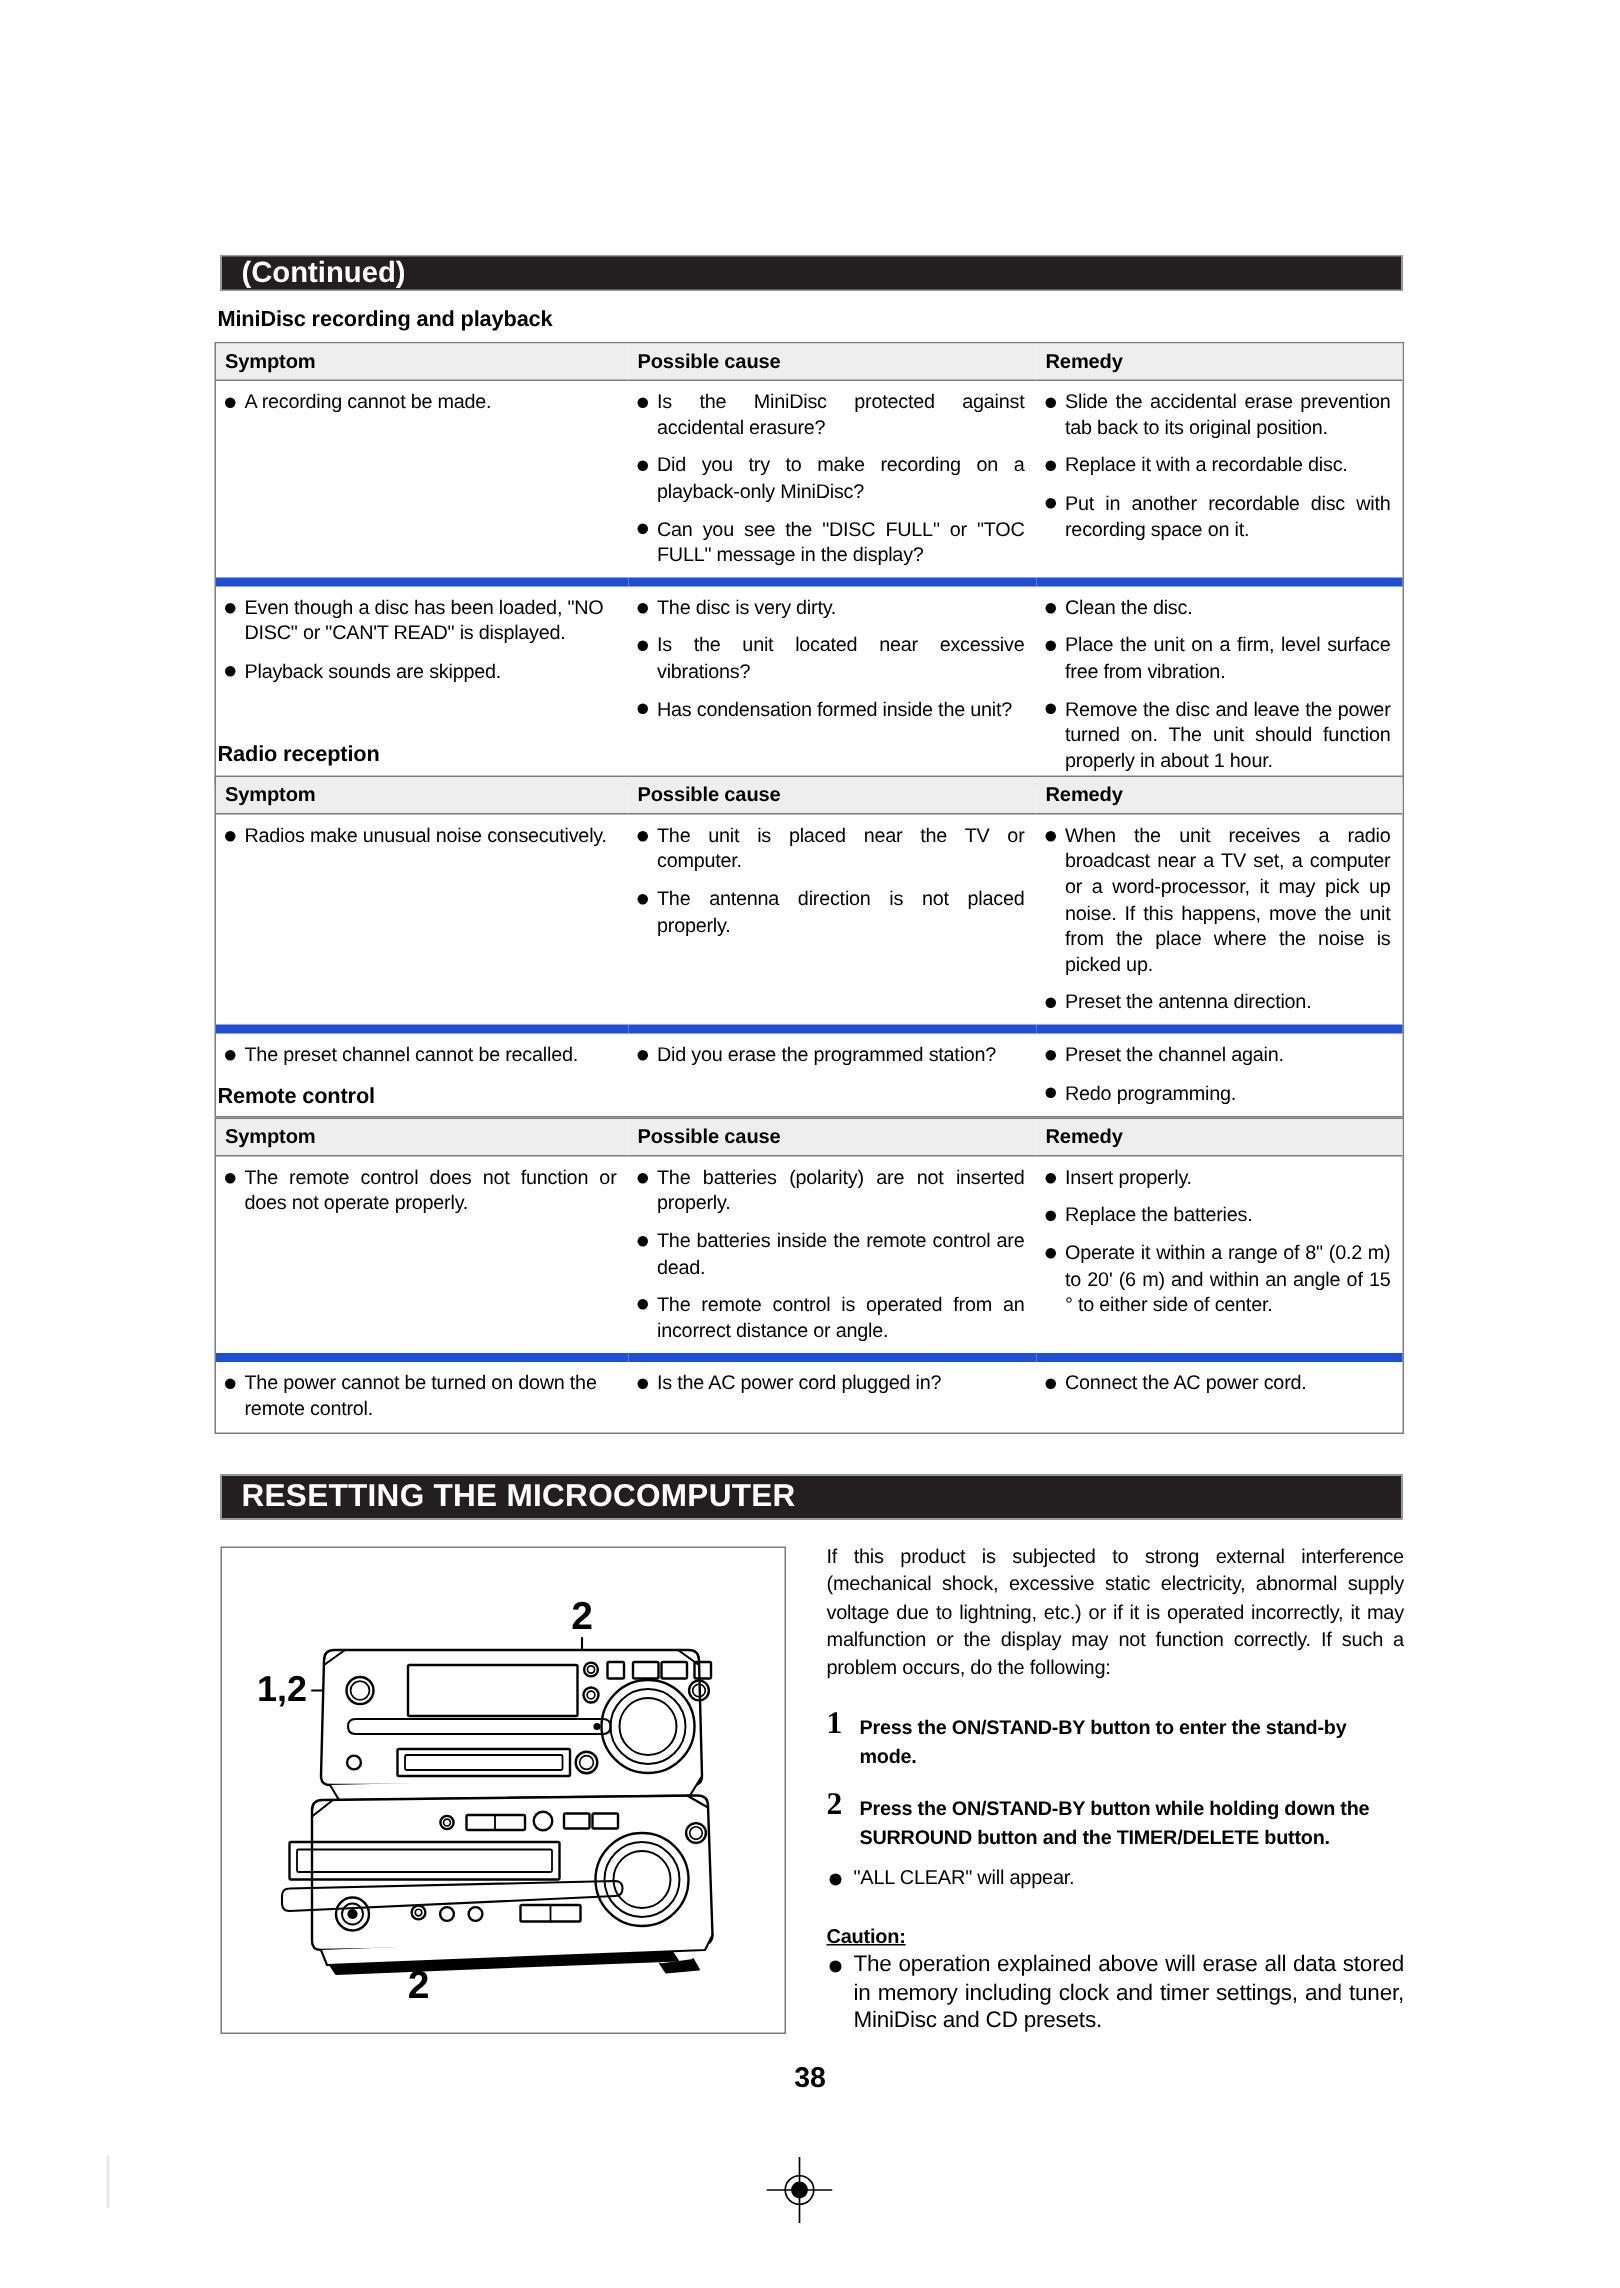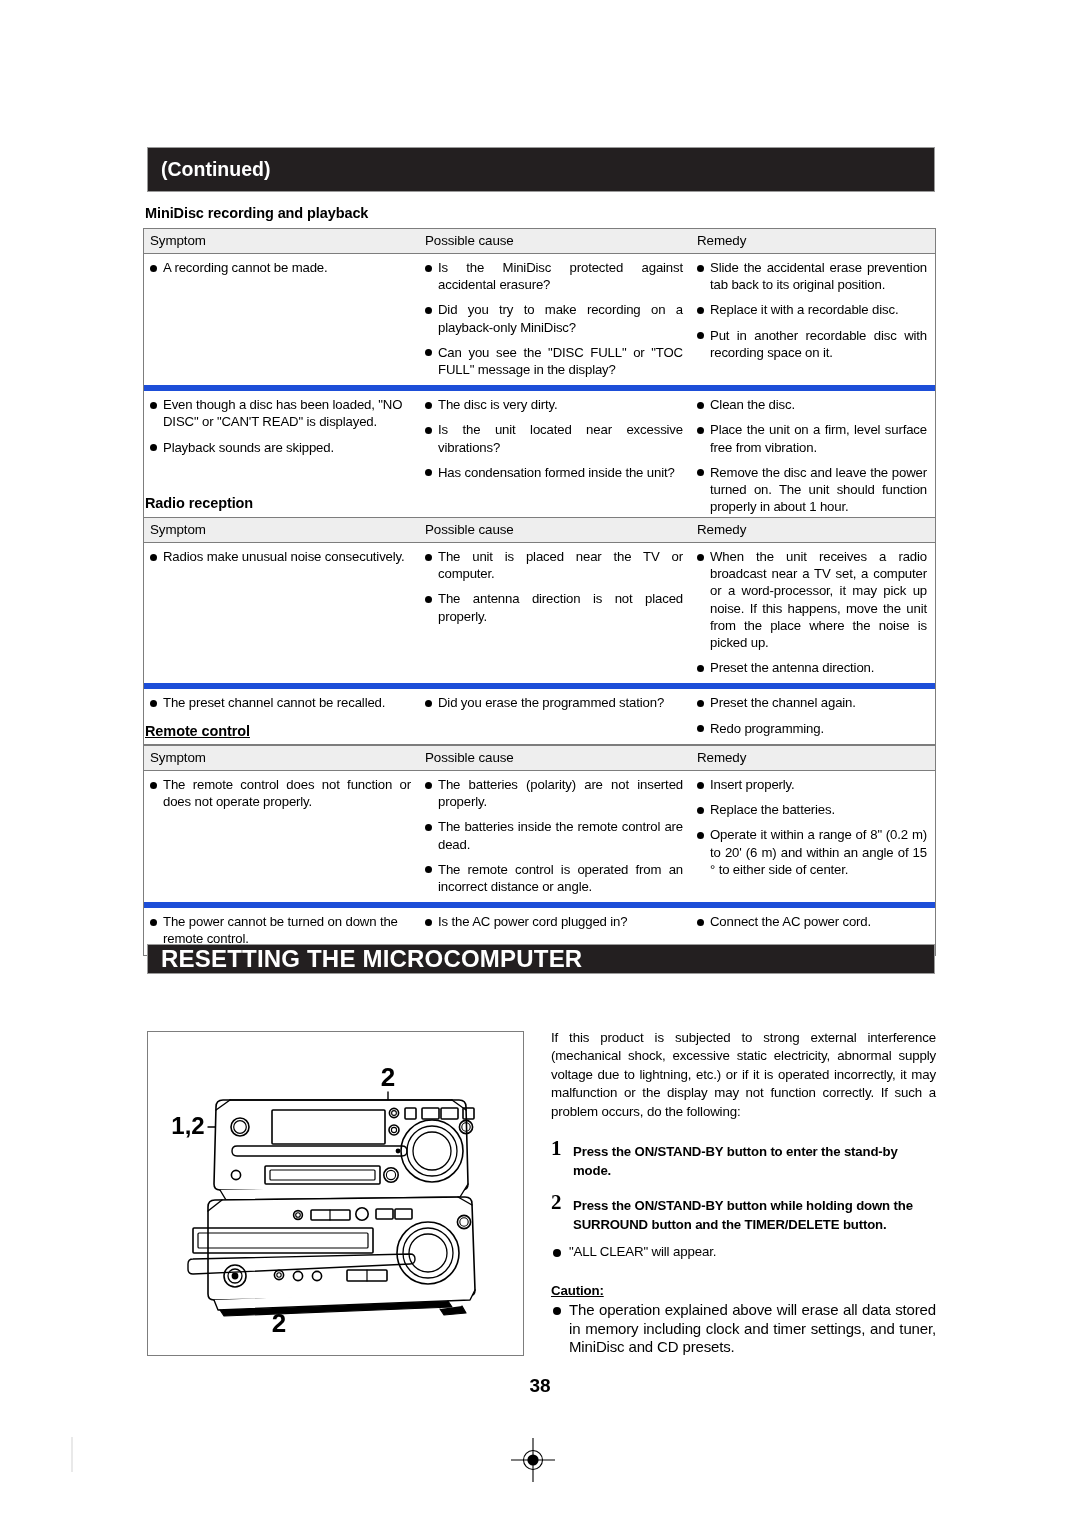--- a/index.html
+++ b/index.html
@@ -34,30 +34,30 @@
     width: 788px;
     background: #231f20;
     border: 1px solid #9a9a9a;
     box-sizing: border-box;
     color: #ffffff;
     font-weight: bold;
     display: flex;
     align-items: center;
   }
   .banner-continued {
-    top: 147px;
-    height: 45px;
+    top: 170px;
+    height: 24px;
     font-size: 19.5px;
     padding-left: 13px;
     letter-spacing: 0px;
   }
   .banner-reset {
-    top: 944px;
+    top: 983px;
     height: 30px;
-    font-size: 24px;
+    font-size: 21px;
     padding-left: 13px;
     letter-spacing: 0.2px;
   }
 
   
   .subheading {
     position: absolute;
     left: 145px;
     font-size: 14.5px;
     font-weight: bold;
@@ -80,21 +80,21 @@
   }
   .tbl col.c1 { width: 275px; }
   .tbl col.c2 { width: 272px; }
   .tbl col.c3 { width: 244px; }
 
   .tbl thead th {
     background: #eeeeee;
     border-bottom: 1px solid #7d7d7d;
     text-align: left;
     font-size: 13.4px;
-    font-weight: normal;
+    font-weight: bold;
     padding: 4px 6px 5px 6px;
     vertical-align: middle;
     letter-spacing: -0.1px;
   }
   .tbl tbody td {
     vertical-align: top;
     padding: 5px 8px 7px 6px;
     font-size: 13.2px;
     line-height: 17.2px;
     border-bottom: 6px solid #1d4ed8;
@@ -356,21 +356,21 @@
             <ul class="bl">
               <li class="nojust">Preset the channel again.</li>
               <li class="nojust">Redo programming.</li>
             </ul>
           </td>
         </tr>
       </tbody>
     </table>
   </div>
 
-  <div class="subheading" style="top:723px;text-decoration:underline;">Remote control</div>
+  <div class="subheading" style="top:723px;">Remote control</div>
 
   <div class="tbl" style="top:745px;">
     <table>
       <colgroup>
           <col class="c1">
           <col class="c2">
           <col class="c3">
         </colgroup>
       <thead>
         <tr>

